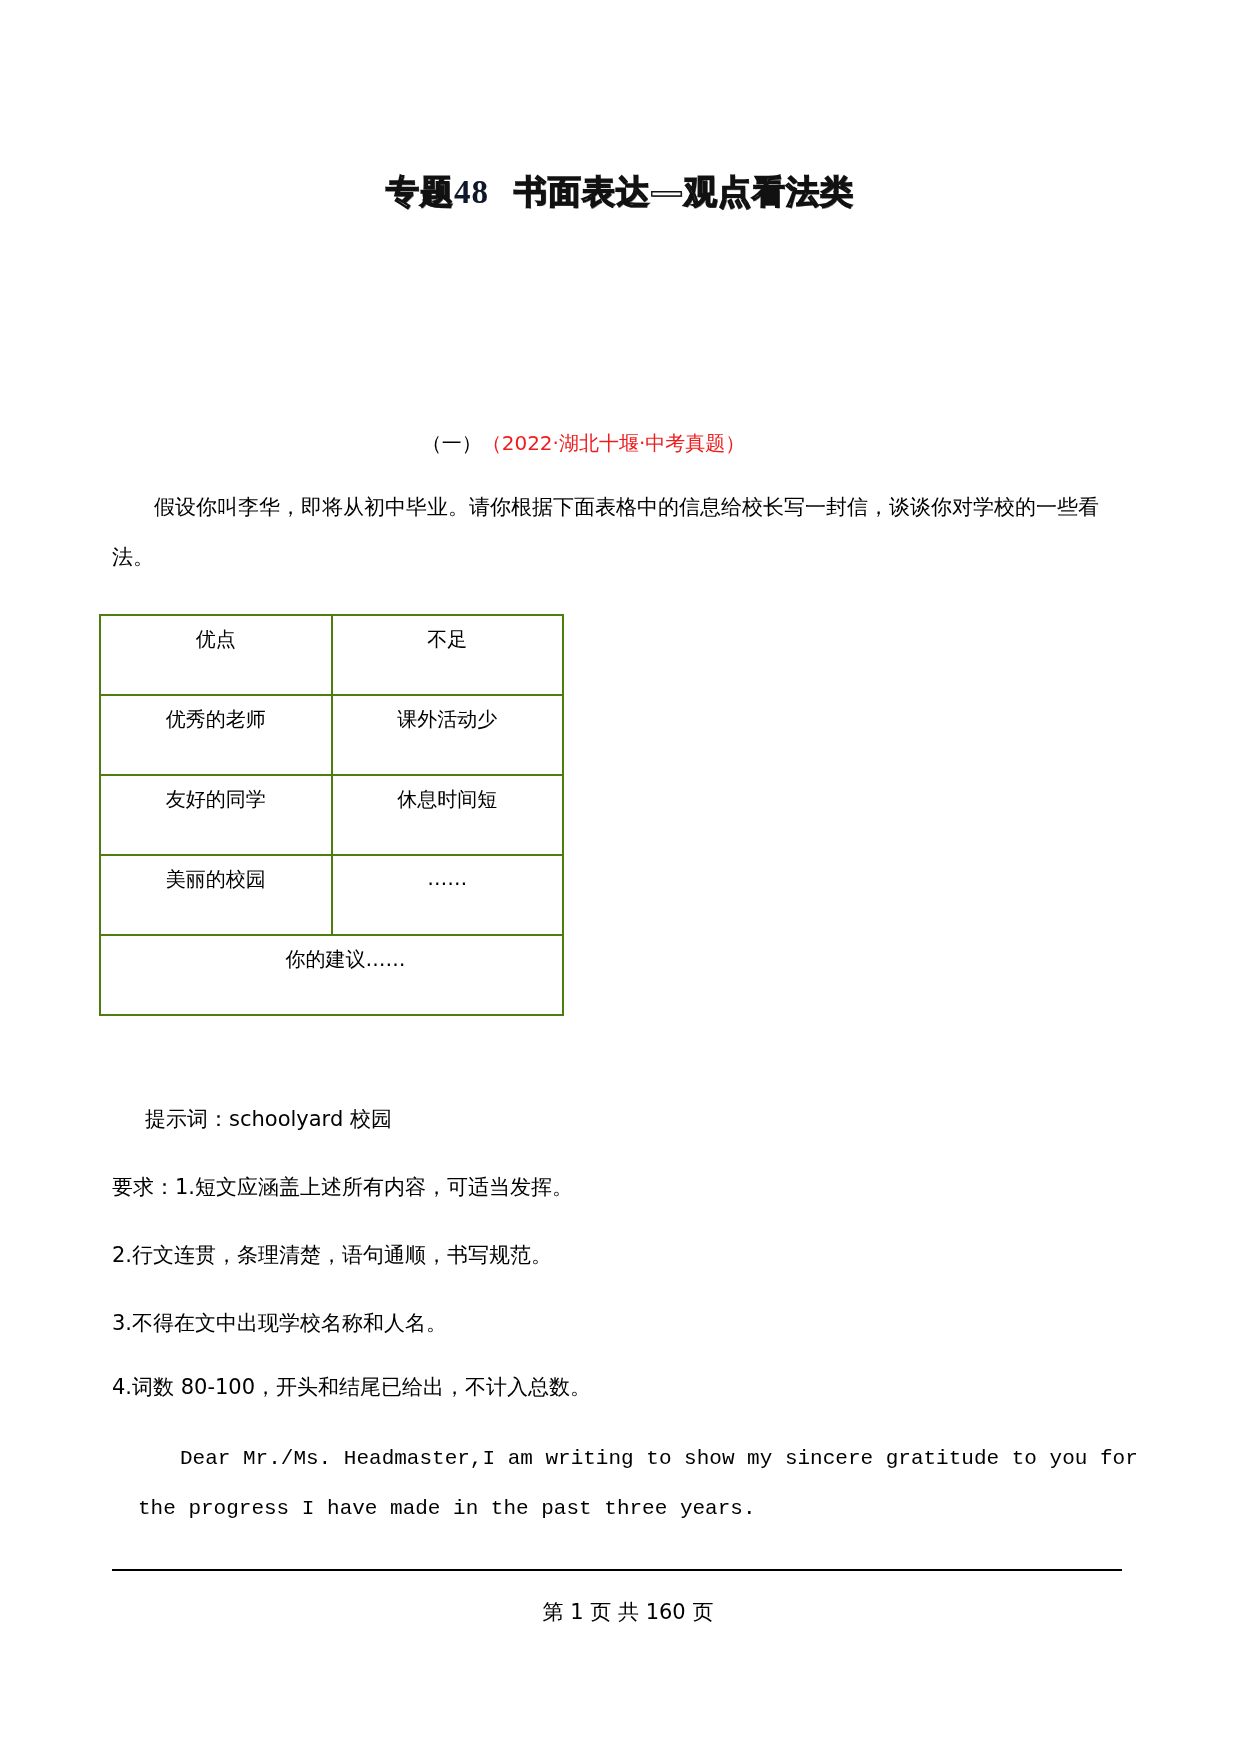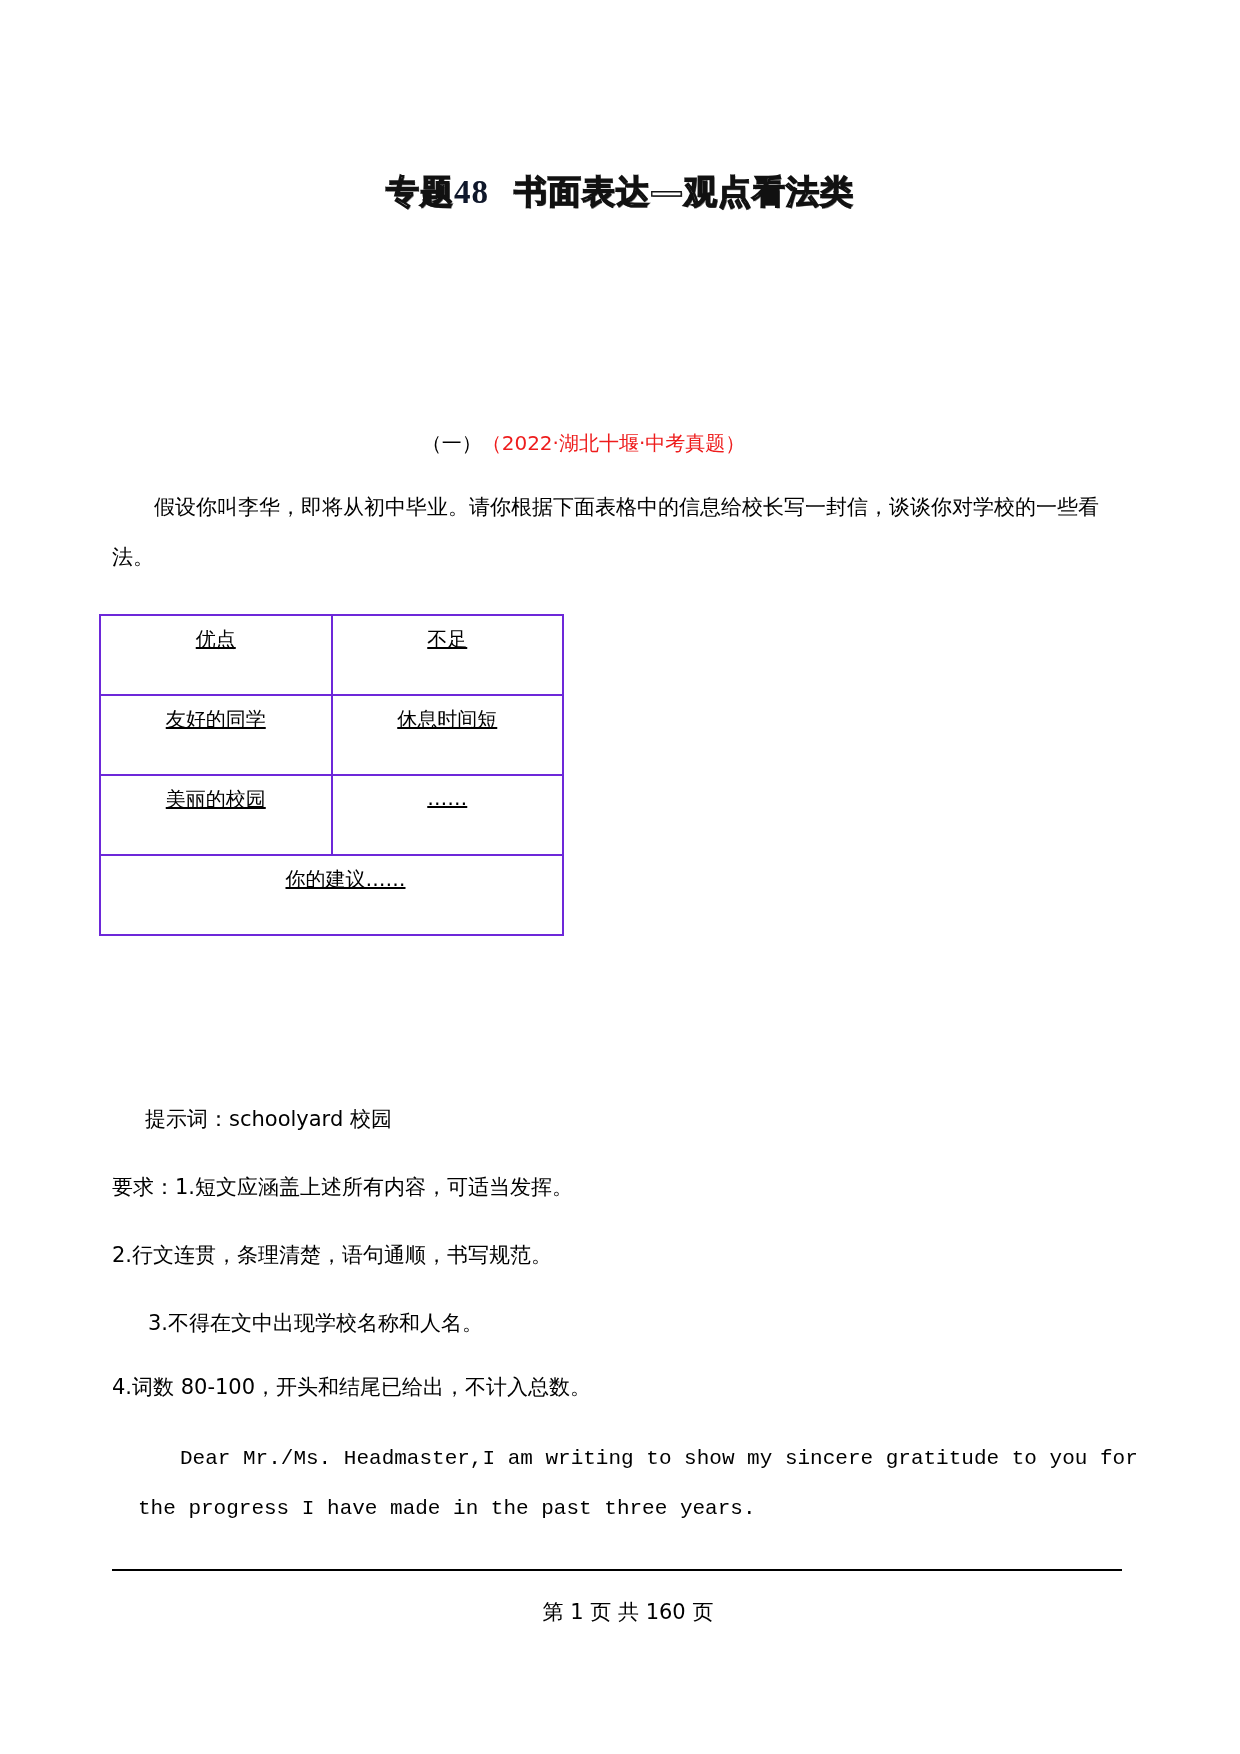--- a/index.html
+++ b/index.html
@@ -11,22 +11,22 @@
            color: #fff; -webkit-text-stroke: 1.4px #111; text-shadow: 1px 1px 0 #888; }
   .title .num { color: #0f172a; -webkit-text-stroke: 0; text-shadow: none;
                 font-family: "Liberation Serif", serif; font-weight: bold; }
   .subhead { top: 430px; left: 0; width: 1167px; text-align: center; font-size: 20px; }
   .subhead .red { color: #ee1c1c; }
   .para { left: 112px; width: 1010px; font-size: 21px; line-height: 50px; }
   .para .indent { display: inline-block; width: 42px; }
   .serif { font-family: Liberation Mono, monospace; margin-left: 26px; }
   table.grid { position: absolute; left: 99px; top: 614px; width: 465px;
                border-collapse: collapse; font-size: 20px; }
-  table.grid td { border: 2px solid #6d28d9; height: 80px; vertical-align: top;
-                  text-align: center; padding: 10px 0 0 0; box-sizing: border-box; width: 50%; text-decoration: underline; }
+  table.grid td { border: 2px solid #4d7c0f; height: 80px; vertical-align: top;
+                  text-align: center; padding: 10px 0 0 0; box-sizing: border-box; width: 50%; }
   .line { left: 112px; top: 1569px; width: 1010px; height: 2px; background: #000; }
   .footer { top: 1598px; left: 0; width: 1240px; text-align: center; font-size: 21px; padding-left: 8px; }
 </style>
 </head>
 <body>
 
 <div class="abs title">
   <span>专题</span><span class="num">48</span>&nbsp;&nbsp;<span>书面表达—观点看法类</span>
 </div>
 
@@ -38,37 +38,41 @@
   <span class="indent"></span><span>假设你叫李华，即将从初中毕业。请你根据下面表格中的信息给校长写一封信，谈谈你对学校的一些看法。</span>
 </div>
 
 <table class="grid">
   <tbody>
       <tr>
     <td>优点</td>
     <td>不足</td>
   </tr>
   <tr>
+    <td>优秀的老师</td>
+    <td>课外活动少</td>
+  </tr>
+  <tr>
     <td>友好的同学</td>
     <td>休息时间短</td>
   </tr>
   <tr>
     <td>美丽的校园</td>
     <td>……</td>
   </tr>
   <tr>
     <td colspan="2" style="width:100%;padding-left:28px;">你的建议……</td>
   </tr>
 </tbody>
   </table>
 
 <div class="abs para serif-mix" style="top:1094px;margin-left:33px;">提示词：schoolyard 校园</div>
 <div class="abs para" style="top:1162px;">要求：1.短文应涵盖上述所有内容，可适当发挥。</div>
 <div class="abs para" style="top:1230px;">2.行文连贯，条理清楚，语句通顺，书写规范。</div>
-<div class="abs para" style="top:1298px;margin-left:36px;">3.不得在文中出现学校名称和人名。</div>
+<div class="abs para" style="top:1298px;">3.不得在文中出现学校名称和人名。</div>
 <div class="abs para" style="top:1362px;">4.词数 80-100，开头和结尾已给出，不计入总数。</div>
 
 <div class="abs para serif" style="top:1434px; font-size:21px;">
   <span class="indent"></span><span>Dear Mr./Ms. Headmaster,I am writing to show my sincere gratitude to you for the progress I have made in the past three years.</span>
 </div>
 
 <div class="abs line"></div>
 <div class="abs footer">第 1 页 共 160 页</div>
 
 </body></html>

